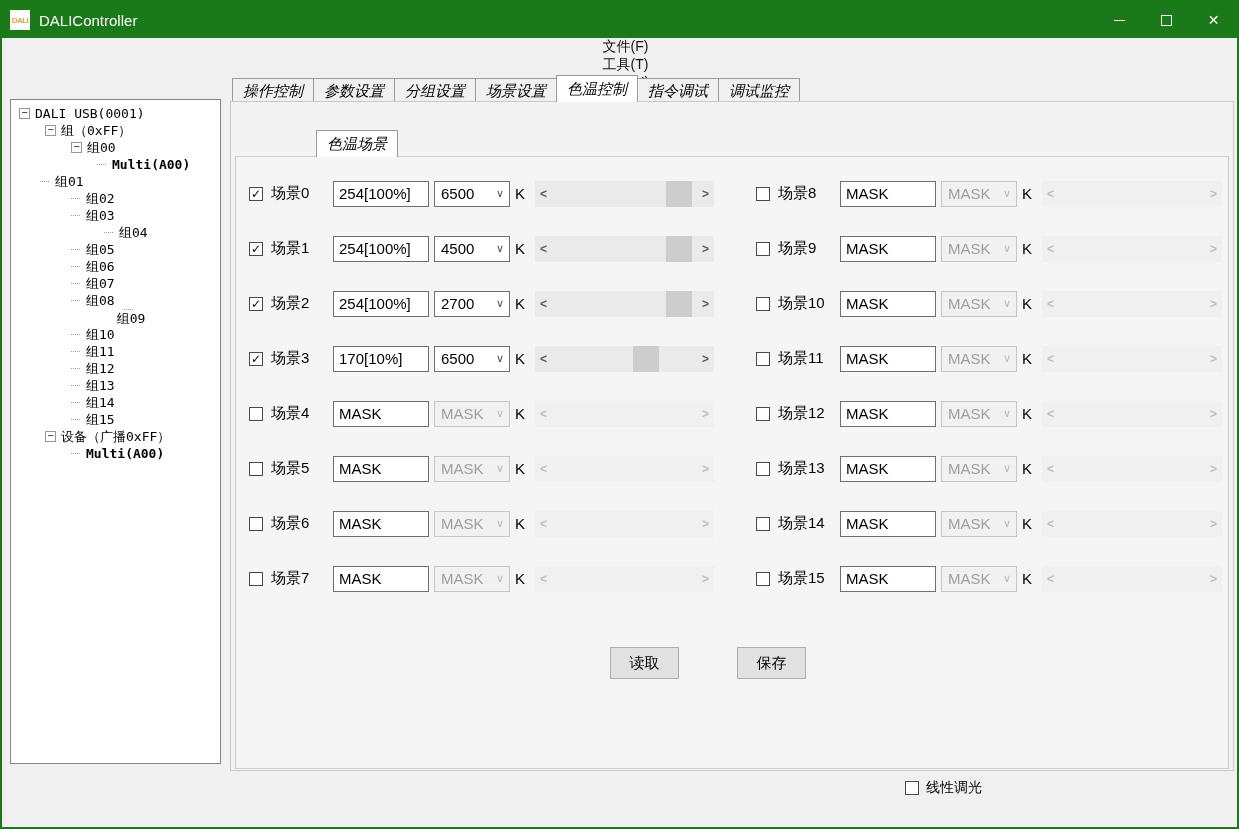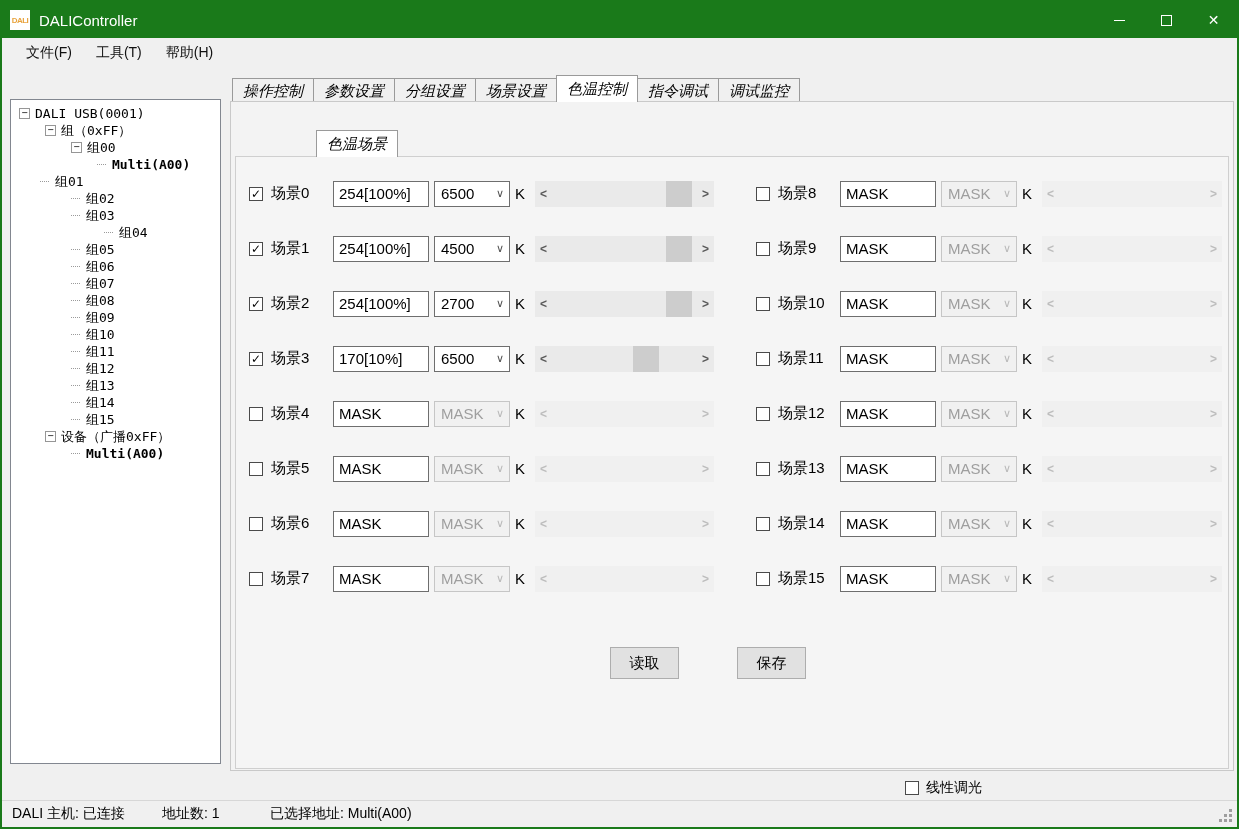--- a/index.html
+++ b/index.html
@@ -23,21 +23,21 @@
   }
   .app-title { color:#fff; font-size:15px; margin-left:9px; }
   .win-controls { margin-left:auto; display:flex; height:100%; }
   .win-btn { width:47px; height:100%; display:flex; align-items:center; justify-content:center; color:#fff; font-size:14px; }
   .min-glyph { width:11px; height:0; border-top:1px solid #fff; display:block; }
   .max-glyph { width:11px; height:11px; border:1px solid #fff; display:block; }
 
   
   .menubar {
     position:absolute; top:36px; left:0; right:0; height:30px;
-    background:#f0f0f0; display:flex; align-items:center; padding-left:12px;
+    background:#f0f0f0; display:flex; align-items:center; padding-left:12px;flex-direction:column;
   }
   .menu-item { padding:0 12px; font-size:14px; color:#111; }
 
   
   .tree-panel {
     position:absolute; left:8px; top:97px; width:211px; height:665px;
     background:#fff; border:1px solid #828790; overflow:hidden;
     font-family:"DejaVu Sans Mono","Liberation Mono",monospace; font-size:13px;
     padding-top:5px;
   }
@@ -207,21 +207,21 @@
         <span class="tree-label">组06</span>
       </div>
       <div class="tree-row" style="padding-left: 60px;">
         <span class="leaf-dash"></span>
         <span class="tree-label">组07</span>
       </div>
       <div class="tree-row" style="padding-left: 60px;">
         <span class="leaf-dash"></span>
         <span class="tree-label">组08</span>
       </div>
-      <div class="tree-row" style="padding-left: 60px;">
+      <div class="tree-row" style="padding-left: 31px; flex-direction: column;">
         <span class="leaf-dash"></span>
         <span class="tree-label">组09</span>
       </div>
       <div class="tree-row" style="padding-left: 60px;">
         <span class="leaf-dash"></span>
         <span class="tree-label">组10</span>
       </div>
       <div class="tree-row" style="padding-left: 60px;">
         <span class="leaf-dash"></span>
         <span class="tree-label">组11</span>
@@ -526,20 +526,14 @@
     </div>
 
   <div class="action-btn" id="read-btn">读取</div>
   <div class="action-btn" id="save-btn">保存</div>
 
   <div class="linear-check">
     <span class="checkbox"></span>
     <span>线性调光</span>
   </div>
 
-  <div class="statusbar">
-    <span class="sb-item" id="sb-host">DALI 主机: 已连接</span>
-    <span class="sb-item" id="sb-addr">地址数: 1</span>
-    <span class="sb-item" id="sb-sel">已选择地址: Multi(A00)</span>
-    <span class="grip"></span>
-  </div>
 
 </div>
 
 </body></html>

